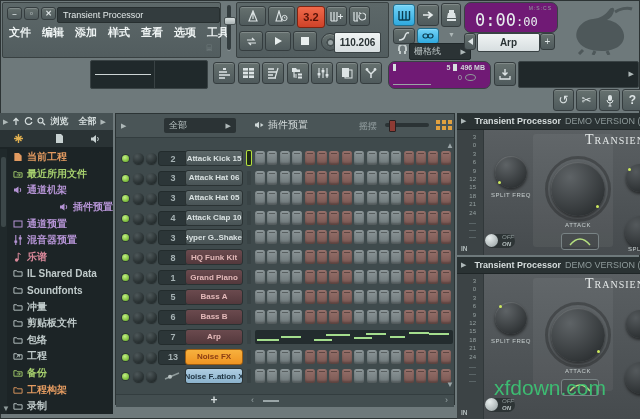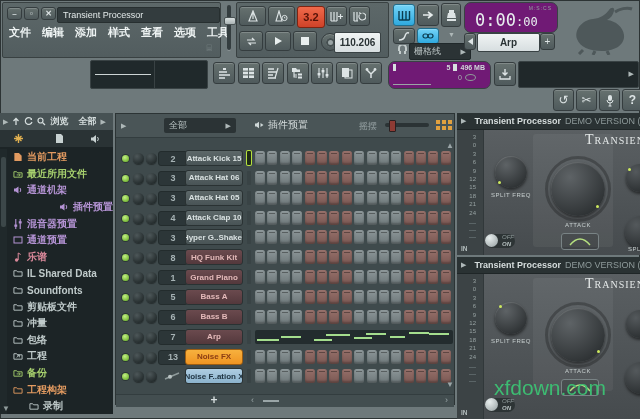--- a/index.html
+++ b/index.html
@@ -446,36 +446,36 @@
           <span class="b-ic">
             <svg viewBox="0 0 10 9" width="10" height="9">
               <path d="M1 3h1.7L5.5 1v7L2.7 6H1z" fill="currentColor"></path>
               <path d="M7 2.5a3.2 3.2 0 0 1 0 4" fill="none" stroke="currentColor"></path>
             </svg>
           </span>
           <span class="b-lb">插件预置</span>
         </div>
         <div class="b-item" style="color: rgb(180, 147, 212);">
           <span class="b-ic">
+            <svg viewBox="0 0 10 9" width="10" height="9">
+              <rect x="1" y="1.5" width="8" height="6" fill="none" stroke="currentColor"></rect>
+            </svg>
+          </span>
+          <span class="b-lb">通道预置</span>
+        </div>
+        <div class="b-item" style="color: rgb(180, 147, 212);">
+          <span class="b-ic">
             <svg viewBox="0 0 9 9" width="9" height="9">
               <path d="M2.5 0v9M6.5 0v9" stroke="currentColor"></path>
               <rect x="1.2" y="5" width="2.6" height="2" fill="currentColor"></rect>
               <rect x="5.2" y="2" width="2.6" height="2" fill="currentColor"></rect>
             </svg>
           </span>
           <span class="b-lb">混音器预置</span>
         </div>
-        <div class="b-item" style="color: rgb(180, 147, 212);">
-          <span class="b-ic">
-            <svg viewBox="0 0 10 9" width="10" height="9">
-              <rect x="1" y="1.5" width="8" height="6" fill="none" stroke="currentColor"></rect>
-            </svg>
-          </span>
-          <span class="b-lb">通道预置</span>
-        </div>
         <div class="b-item" style="color: rgb(217, 136, 154);">
           <span class="b-ic">
             <svg viewBox="0 0 8 10" width="8" height="10">
               <circle cx="2.6" cy="8" r="1.7" fill="currentColor"></circle>
               <path d="M4.2 8V1l2.5 1.5" stroke="currentColor" fill="none"></path>
             </svg>
           </span>
           <span class="b-lb">乐谱</span>
         </div>
         <div class="b-item" style="color: rgb(191, 202, 202);">
@@ -493,29 +493,29 @@
             </svg>
           </span>
           <span class="b-lb">Soundfonts</span>
         </div>
         <div class="b-item" style="color: rgb(191, 202, 202);">
           <span class="b-ic">
             <svg viewBox="0 0 11 9" width="11" height="9">
               <path d="M1 2h3l1 1.2h5V8H1z" fill="none" stroke="currentColor"></path>
             </svg>
           </span>
-          <span class="b-lb">剪贴板文件</span>
+          <span class="b-lb">冲量</span>
         </div>
         <div class="b-item" style="color: rgb(191, 202, 202);">
           <span class="b-ic">
             <svg viewBox="0 0 11 9" width="11" height="9">
               <path d="M1 2h3l1 1.2h5V8H1z" fill="none" stroke="currentColor"></path>
             </svg>
           </span>
-          <span class="b-lb">冲量</span>
+          <span class="b-lb">剪贴板文件</span>
         </div>
         <div class="b-item" style="color: rgb(191, 202, 202);">
           <span class="b-ic">
             <svg viewBox="0 0 11 9" width="11" height="9">
               <path d="M1 2h3l1 1.2h5V8H1z" fill="none" stroke="currentColor"></path>
             </svg>
           </span>
           <span class="b-lb">包络</span>
         </div>
         <div class="b-item" style="color: rgb(191, 202, 202);">
@@ -537,21 +537,21 @@
           <span class="b-lb">备份</span>
         </div>
         <div class="b-item" style="color: rgb(226, 154, 96);">
           <span class="b-ic">
             <svg viewBox="0 0 11 9" width="11" height="9">
               <path d="M1 2h3l1 1.2h5V8H1z" fill="none" stroke="currentColor"></path>
             </svg>
           </span>
           <span class="b-lb">工程构架</span>
         </div>
-        <div class="b-item" style="color: rgb(191, 202, 202); margin-left: 16px;">
+        <div class="b-item" style="color: rgb(191, 202, 202);">
           <span class="b-ic">
             <svg viewBox="0 0 11 9" width="11" height="9">
               <path d="M1 2h3l1 1.2h5V8H1z" fill="none" stroke="currentColor"></path>
             </svg>
           </span>
           <span class="b-lb">录制</span>
         </div>
       </div>
     <span id="browser-chev">▼</span>
   </div>

